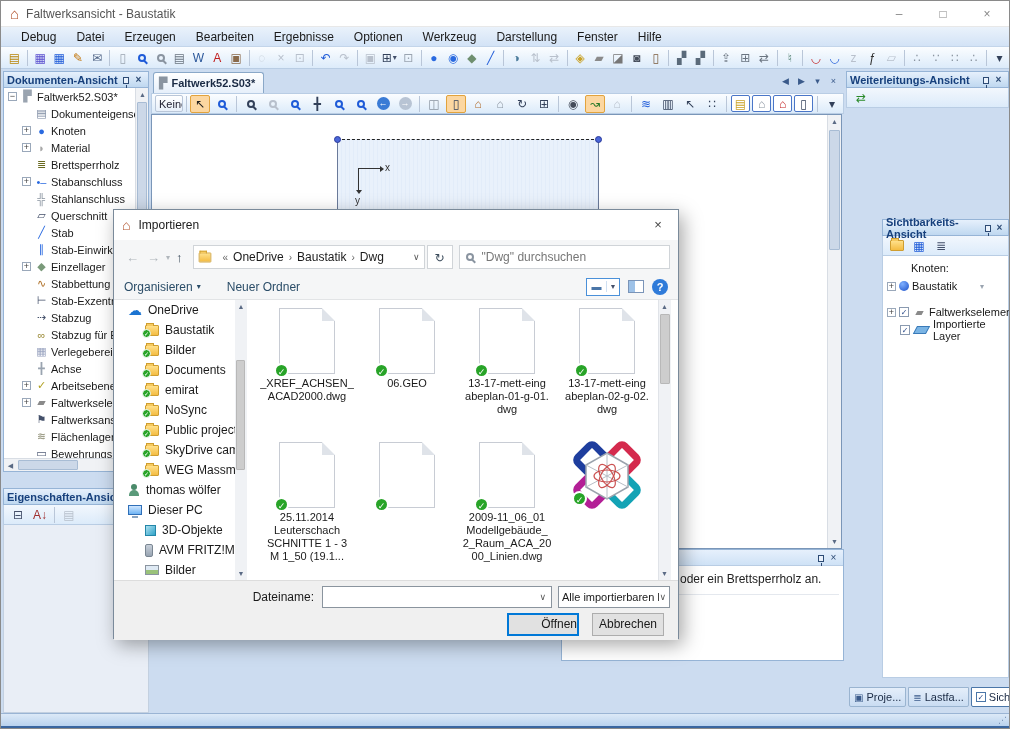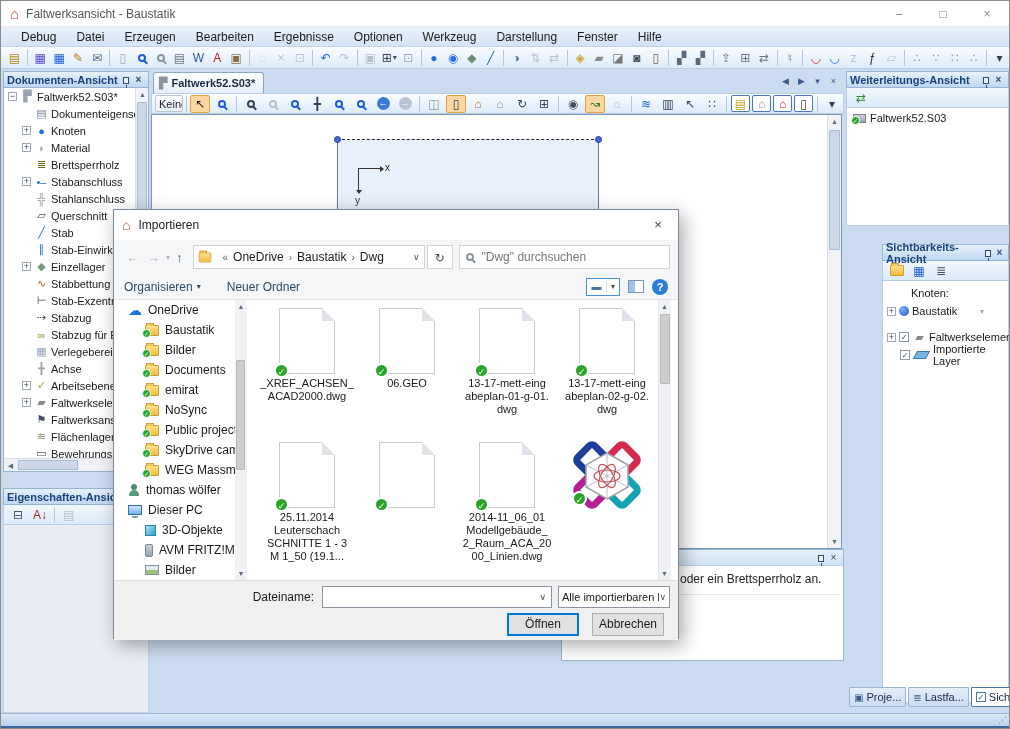--- a/index.html
+++ b/index.html
@@ -76,21 +76,21 @@
   #hinttext{position:absolute;left:118px;top:22px;font-size:12px;color:#222;white-space:nowrap;}
   #hintdiv{position:absolute;left:4px;right:4px;top:44px;height:1px;background:#e4e8ee;}
 
   
   #fwdpanel{position:absolute;left:845px;top:70px;width:163px;height:155px;}
   .mini-tools{height:20px;background:linear-gradient(#f2f7fd,#dcebfa);border:1px solid #b9cde4;border-top:none;display:flex;align-items:center;padding-left:3px;}
   .panel-body{background:#fff;border:1px solid #b9cde4;border-top:none;position:relative;}
   .itemrow{display:flex;align-items:center;font-size:11px;color:#1a1a1a;padding:4px 0 0 6px;}
   .slab{width:13px;height:9px;background:linear-gradient(#cfd4da,#9aa2ac);border:1px solid #7a828e;position:relative;margin-right:4px;}
   .slab .badge{left:-3px;bottom:-3px;}
-  #vispanel{position:absolute;left:845px;top:243px;width:163px;height:459px;padding-left:36px;}
+  #vispanel{position:absolute;left:845px;top:218px;width:163px;height:459px;padding-left:36px;}
   .visrow{display:flex;align-items:center;height:18px;font-size:11px;color:#1a1a1a;}
   .cb{width:10px;height:10px;border:1px solid #8a9ab0;background:#fff;font-size:8px;line-height:9px;text-align:center;color:#2a4a8a;margin-right:3px;flex:none;}
   .sphere{width:10px;height:10px;border-radius:50%;background:radial-gradient(circle at 35% 30%,#7fb0ff,#1c50c8);margin-right:3px;flex:none;}
   .para{width:13px;height:8px;background:#7ab4e4;border:1px solid #3a7ab8;transform:skewX(-28deg);margin:0 5px 0 2px;flex:none;}
   #btabs{position:absolute;left:845px;top:686px;width:163px;height:20px;display:flex;gap:2px;padding-left:3px;}
   .btab{height:20px;display:flex;align-items:center;padding:0 4px;font-size:11px;color:#1a2a44;background:linear-gradient(#e4eefa,#c9dcf2);border:1px solid #9ab4d0;border-radius:0 0 2px 2px;white-space:nowrap;}
   .btab.active{background:#fff;border-color:#4a76a8;}
   .btab .bic{margin-right:3px;font-size:10px;color:#3a5a8a;}
   .ic-checkbox{width:10px;height:10px;border:1px solid #4a76a8;background:#fff;font-size:8px;line-height:9px;text-align:center;color:#2a4a8a;margin-right:3px;}
 
@@ -147,21 +147,21 @@
   .ic-dxf{width:70px;height:70px;position:relative;margin-top:2px;}
   .file-label{font-size:11px;line-height:13px;text-align:center;color:#1a1a1a;white-space:pre-line;margin-top:3px;max-width:98px;}
   #files-sb{position:absolute;right:7px;top:0;width:13px;height:100%;background:#f0f2f5;border-left:1px solid #e0e3e8;}
   #dlg-foot{position:absolute;left:0;top:370px;width:100%;height:60px;background:#f0f0f0;border-top:1px solid #ddd;}
   #fn-label{position:absolute;left:100px;top:9px;width:100px;text-align:right;font-size:12px;color:#1a1a1a;}
   #fn-combo{position:absolute;left:208px;top:5px;width:230px;height:22px;background:#fff;border:1px solid #8a949e;display:flex;align-items:center;}
   #fn-combo .dd2{margin-left:auto;color:#555;font-size:9px;padding-right:5px;}
   #ft-combo{position:absolute;left:444px;top:5px;width:112px;height:22px;background:#fff;border:1px solid #8a949e;display:flex;align-items:center;font-size:11px;color:#1a1a1a;padding:0 3px;white-space:nowrap;overflow:hidden;}
   #ft-combo .dd2{margin-left:auto;color:#555;font-size:9px;flex:none;}
   .dbtn{position:absolute;top:32px;height:23px;width:72px;background:#e1e1e1;border:1px solid #adadad;font-size:12px;color:#1a1a1a;text-align:center;line-height:21px;}
-  #btn-open{left:393px;border:2px solid #0078d7;line-height:19px;}
+  #btn-open{left:393px;border:2px solid #0078d7;line-height:19px;text-align:right;}
   #btn-cancel{left:478px;}
 </style>
 </head>
 <body>
 
 <div id="app">
 
   <div id="titlebar">
     <span class="home">⌂</span>
     <span class="title">Faltwerksansicht - Baustatik</span>
@@ -652,28 +652,20 @@
       <span>Weiterleitungs-Ansicht</span>
       <span class="sp"></span>
       <span class="ic-pin"></span>
       <span class="hx">×</span>
     </div>
     <div class="mini-tools" id="fwdtools">
         <span class="tbtn">
           <span class="glyph" style="color: rgb(42, 138, 42);">⇄</span>
         </span>
       </div>
-    <div class="panel-body" style="height:118px;">
-      <div class="itemrow">
-        <span class="slab">
-            <span class="badge" style="left:-3px;bottom:-3px;">✓</span>
-          </span>
-        <span>Faltwerk52.S03</span>
-      </div>
-    </div>
   </div>
 
   <div id="vispanel">
     <div class="panel-hdr">
       <span>Sichtbarkeits-Ansicht</span>
       <span class="sp"></span>
       <span class="ic-pin"></span>
       <span class="hx">×</span>
     </div>
     <div class="mini-tools" id="vistools">
@@ -891,21 +883,21 @@
           </div>
           <div class="file-tile">
             <div class="ic-doc">
               <span class="fbadge">✓</span>
             </div>
           </div>
           <div class="file-tile">
             <div class="ic-doc">
               <span class="fbadge">✓</span>
             </div>
-            <div class="file-label">2014-11_06_01
+            <div class="file-label">2009-11_06_01
 Modellgebäude_
 2_Raum_ACA_20
 00_Linien.dwg</div>
           </div>
           <div class="file-tile">
             <div class="ic-dxf"><svg width="70" height="70" viewBox="0 0 70 70" xmlns="http://www.w3.org/2000/svg">
                 <g fill="none" stroke-width="7">
                   <rect x="8" y="8" width="24" height="24" rx="4" stroke="#1e3e9e" transform="rotate(45 20 20)"></rect>
                   <rect x="38" y="8" width="24" height="24" rx="4" stroke="#d42a4d" transform="rotate(45 50 20)"></rect>
                   <rect x="38" y="38" width="24" height="24" rx="4" stroke="#13a3b5" transform="rotate(45 50 50)"></rect>

